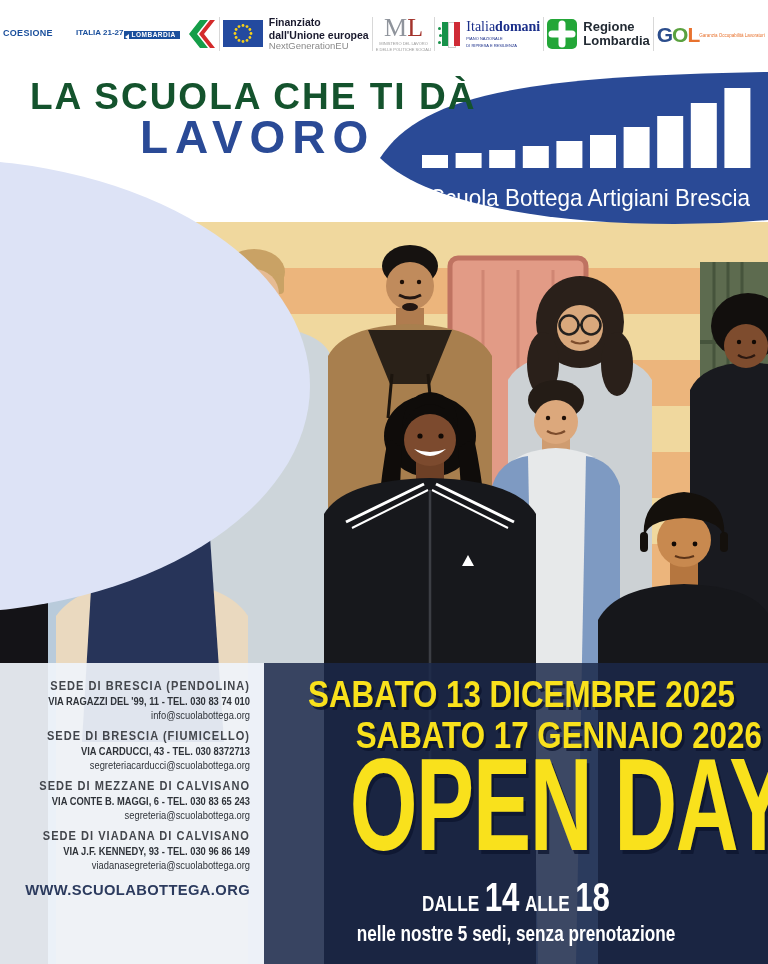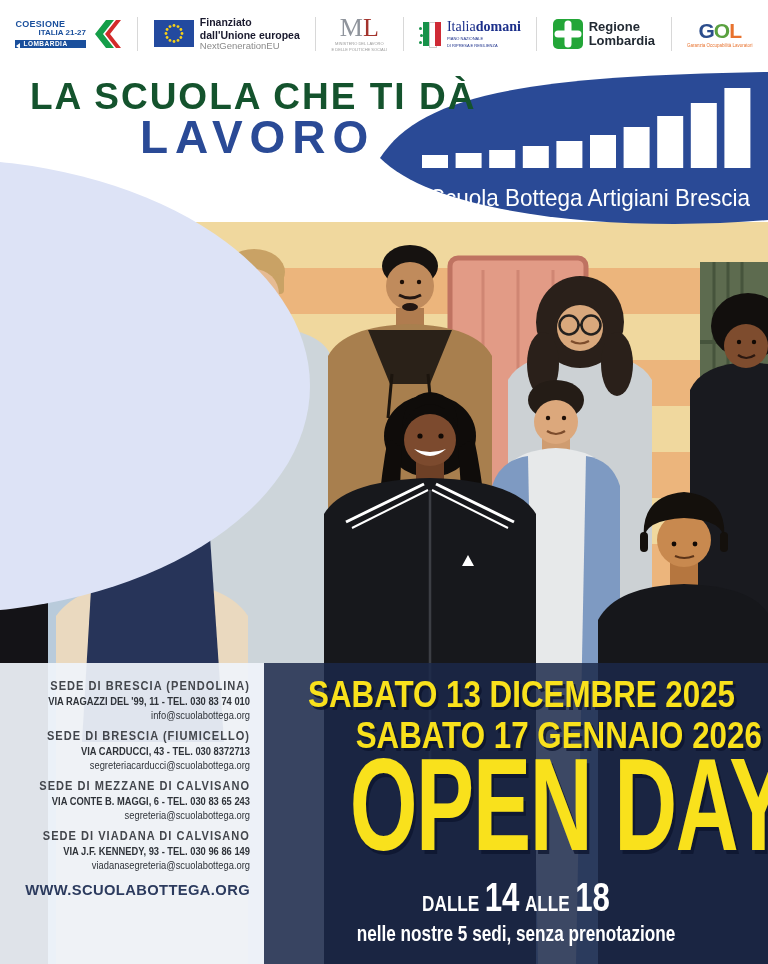--- a/index.html
+++ b/index.html
@@ -5,21 +5,21 @@
   html,body{margin:0;padding:0;background:#ffffff;}
   .poster{position:relative;width:768px;height:964px;overflow:hidden;background:#fff;
           font-family:"Liberation Sans", sans-serif;}
 
   
   .logo-strip{position:absolute;top:0;left:0;width:768px;height:68px;background:#fff;z-index:30;
               display:flex;align-items:center;justify-content:space-evenly;}
   .divider{width:1px;height:34px;background:#d8d8d8;}
   .logo{display:flex;align-items:center;gap:6px;}
 
-  .co-txt{display:flex;flex-direction:column;line-height:1.05;}
+  .co-txt{display:flex;flex-direction:row;line-height:1.05;}
   .co-l1{font-size:9px;font-weight:bold;color:#1a4f9c;letter-spacing:.3px;}
   .co-l2{font-size:8px;font-weight:bold;color:#1a4f9c;padding-left:23px;}
   .co-banner{margin-top:2px;background:#1a4f9c;color:#fff;font-size:6.5px;font-weight:bold;
              padding:1px 4px 1px 8px;position:relative;letter-spacing:.5px;}
   .co-banner::before{content:"";position:absolute;left:1px;top:3px;width:0;height:0;
              border-top:3px solid transparent;border-bottom:3px solid transparent;border-right:4px solid #fff;}
 
   .eu-flag{width:40px;height:27px;background:#234a9f;flex:0 0 auto;}
   .eu-txt{line-height:1.15;}
   .eu-l1,.eu-l2{font-size:10.5px;font-weight:bold;color:#1a1a2e;}
@@ -40,21 +40,21 @@
   .id-brand{font-family:"Liberation Serif", serif;font-size:14px;color:#1b2f8a;}
   .id-brand b{font-weight:bold;}
   .id-cap{font-size:4px;color:#1b2f8a;line-height:1.3;margin-top:2px;}
 
   .rl-mark{width:30px;height:30px;border-radius:5px;background:#23a638;position:relative;flex:0 0 auto;}
   .rl-txt{font-size:13px;color:#222a33;line-height:1.1;font-weight:700;}
 
   .gol-letters{font-size:21px;font-weight:bold;line-height:1;letter-spacing:-1px;}
   .gol-g{color:#2b4d8c}.gol-o{color:#5aa13f}.gol-l{color:#e8722e}
   .gol-cap{font-size:4.5px;color:#e8722e;margin-top:2px;}
-  .gol-box{display:flex;flex-direction:column;align-items:center;}
+  .gol-box{display:flex;flex-direction:row;align-items:center;}
 
   
   .lavender-circle{position:absolute;left:-430px;top:159px;width:740px;height:454px;border-radius:50%;
                    background:#dde3f6;z-index:6;}
   .title-l1{position:absolute;left:30px;top:78px;font-size:37px;font-weight:bold;color:#14532d;
             letter-spacing:2px;line-height:1;z-index:20;white-space:nowrap;}
   .title-l2{position:absolute;left:140px;top:114px;font-size:46px;font-weight:bold;color:#2a4a96;
             letter-spacing:7px;line-height:1;z-index:20;white-space:nowrap;}
   .swoosh{position:absolute;left:380px;top:70px;width:388px;height:165px;z-index:10;}
   .swoosh text{font-family:"Liberation Sans", sans-serif;font-size:24px;fill:#ffffff;}

